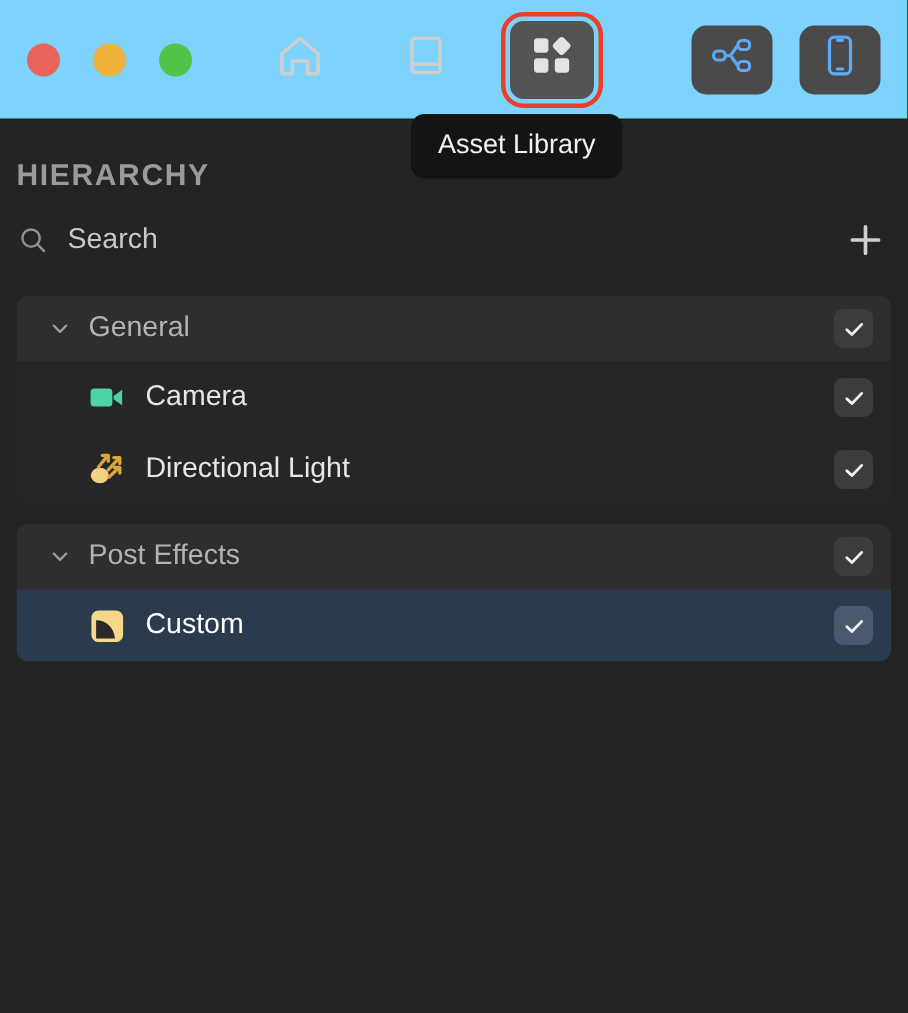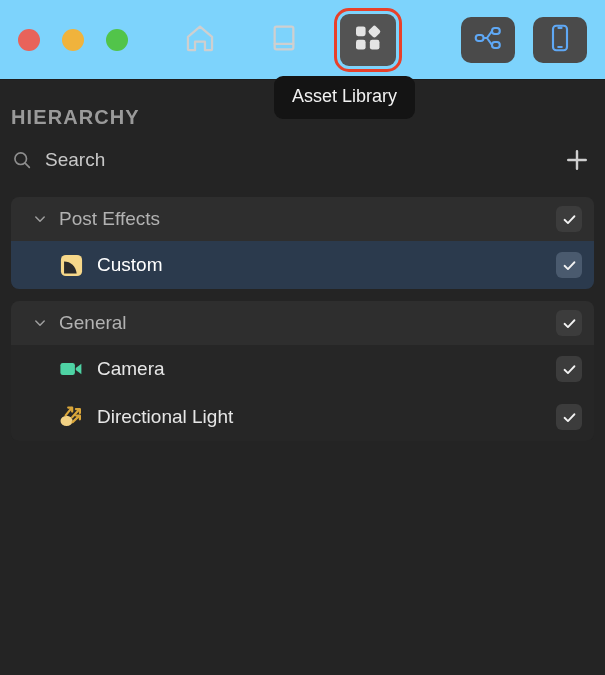--- a/index.html
+++ b/index.html
@@ -195,49 +195,20 @@
     <div id="add-btn">
       <span>
         <svg width="28" height="28" viewBox="0 0 24 24" stroke="#cfcfcf" stroke-width="2.1" stroke-linecap="round">
           <path d="M12 4.5v15M4.5 12h15"></path>
         </svg>
       </span>
     </div>
   </div>
 
   <div id="tree">
-      <div class="group-card">
-        <div class="group-header">
-          <span class="chev">
-            <svg width="18" height="18" viewBox="0 0 24 24">
-              <path d="M6.4 9.4 12 15l5.6-5.6" fill="none" stroke="#9d9d9d" stroke-width="2" stroke-linecap="round" stroke-linejoin="round"></path>
-            </svg>
-          </span>
-          <span class="group-label">Post Effects</span>
-          <div class="checkbox">
-            <svg width="17" height="17" viewBox="0 0 24 24">
-              <path d="M5 12.4 9.8 17 19 7.4" fill="none" stroke="#f2f2f2" stroke-width="2.6" stroke-linecap="round" stroke-linejoin="round"></path>
-            </svg>
-          </div>
-        </div>
-        <div class="tree-row selected">
-          <span class="row-icon">
-            <svg width="27" height="27" viewBox="0 0 24 24">
-              <rect x="2.6" y="2.6" width="18.8" height="18.8" rx="4.4" fill="#f7d88a"></rect>
-              <path d="M5.4 19.2V8.4C11.4 8.4 15.8 12.6 16.6 19.2z" fill="#2a2a2a"></path>
-            </svg>
-          </span>
-          <span class="row-label">Custom</span>
-          <div class="checkbox">
-            <svg width="17" height="17" viewBox="0 0 24 24">
-              <path d="M5 12.4 9.8 17 19 7.4" fill="none" stroke="#f2f2f2" stroke-width="2.6" stroke-linecap="round" stroke-linejoin="round"></path>
-            </svg>
-          </div>
-        </div>
-      </div>
       <div class="group-card">
         <div class="group-header">
           <span class="chev">
             <svg width="18" height="18" viewBox="0 0 24 24">
               <path d="M6.4 9.4 12 15l5.6-5.6" fill="none" stroke="#9d9d9d" stroke-width="2" stroke-linecap="round" stroke-linejoin="round"></path>
             </svg>
           </span>
           <span class="group-label">General</span>
           <div class="checkbox">
             <svg width="17" height="17" viewBox="0 0 24 24">
@@ -274,14 +245,43 @@
             </svg>
           </span>
           <span class="row-label">Directional Light</span>
           <div class="checkbox">
             <svg width="17" height="17" viewBox="0 0 24 24">
               <path d="M5 12.4 9.8 17 19 7.4" fill="none" stroke="#f2f2f2" stroke-width="2.6" stroke-linecap="round" stroke-linejoin="round"></path>
             </svg>
           </div>
         </div>
       </div>
+      <div class="group-card">
+        <div class="group-header">
+          <span class="chev">
+            <svg width="18" height="18" viewBox="0 0 24 24">
+              <path d="M6.4 9.4 12 15l5.6-5.6" fill="none" stroke="#9d9d9d" stroke-width="2" stroke-linecap="round" stroke-linejoin="round"></path>
+            </svg>
+          </span>
+          <span class="group-label">Post Effects</span>
+          <div class="checkbox">
+            <svg width="17" height="17" viewBox="0 0 24 24">
+              <path d="M5 12.4 9.8 17 19 7.4" fill="none" stroke="#f2f2f2" stroke-width="2.6" stroke-linecap="round" stroke-linejoin="round"></path>
+            </svg>
+          </div>
+        </div>
+        <div class="tree-row selected">
+          <span class="row-icon">
+            <svg width="27" height="27" viewBox="0 0 24 24">
+              <rect x="2.6" y="2.6" width="18.8" height="18.8" rx="4.4" fill="#f7d88a"></rect>
+              <path d="M5.4 19.2V8.4C11.4 8.4 15.8 12.6 16.6 19.2z" fill="#2a2a2a"></path>
+            </svg>
+          </span>
+          <span class="row-label">Custom</span>
+          <div class="checkbox">
+            <svg width="17" height="17" viewBox="0 0 24 24">
+              <path d="M5 12.4 9.8 17 19 7.4" fill="none" stroke="#f2f2f2" stroke-width="2.6" stroke-linecap="round" stroke-linejoin="round"></path>
+            </svg>
+          </div>
+        </div>
+      </div>
     </div>
 </div>
 
 </body></html>

